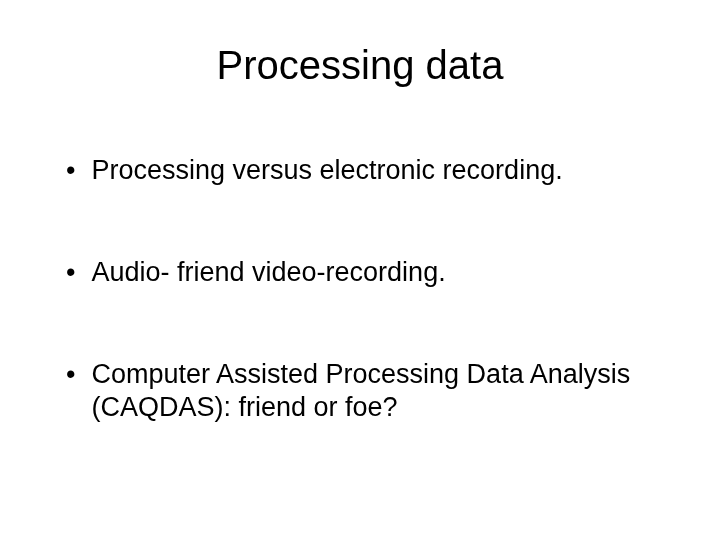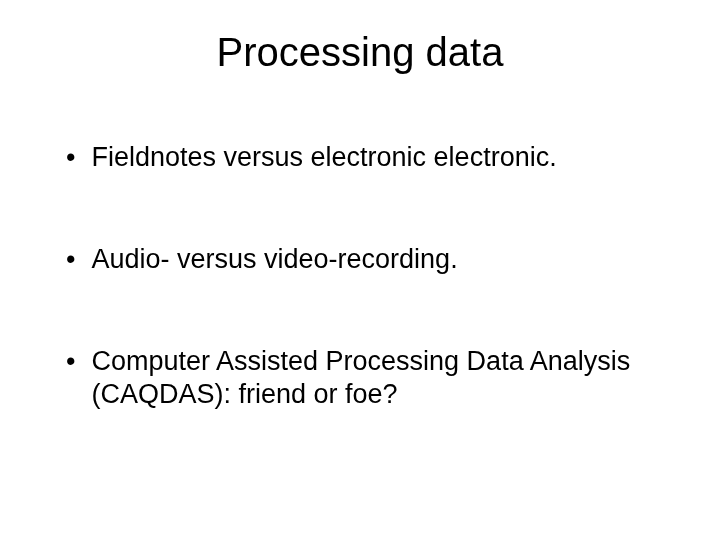--- a/index.html
+++ b/index.html
@@ -11,21 +11,21 @@
       width: 720px;
       height: 540px;
       background: #ffffff;
       font-family: Arial, Helvetica, sans-serif;
       color: #000000;
       overflow: hidden;
     }
     .slide {
       width: 100%;
       height: 100%;
-      padding: 22px 50px;
+      padding: 35px 50px;
       border-radius: 10px;
     }
     .title {
       font-size: 40px;
       font-weight: normal;
       text-align: center;
       margin-top: 8px;
       margin-bottom: 66px;
     }
     .bullet-list {
@@ -51,24 +51,24 @@
     }
   </style>
 </head>
 <body>
 
 <div class="slide">
   <h1 class="title">Processing data</h1>
   <ul class="bullet-list">
     <li class="bullet-item">
       <span class="bullet-marker">•</span>
-      <span class="bullet-text">Fieldnotes versus electronic electronic.</span>
+      <span class="bullet-text">Processing versus electronic recording.</span>
     </li>
     <li class="bullet-item">
       <span class="bullet-marker">•</span>
-      <span class="bullet-text">Audio- versus video-recording.</span>
+      <span class="bullet-text">Audio- friend video-recording.</span>
     </li>
     <li class="bullet-item">
       <span class="bullet-marker">•</span>
       <span class="bullet-text">Computer Assisted Processing Data Analysis (CAQDAS): friend or foe?</span>
     </li>
   </ul>
 </div>
 
 </body></html>

